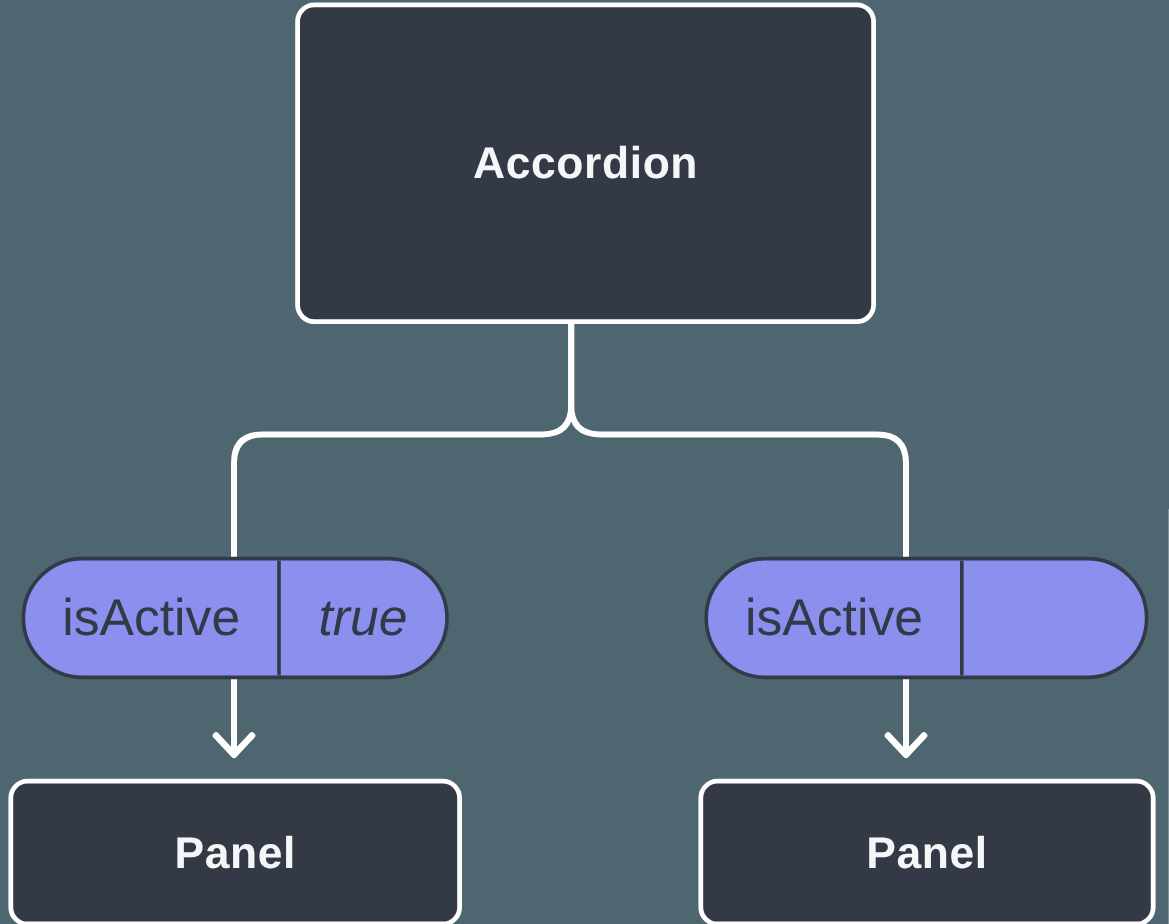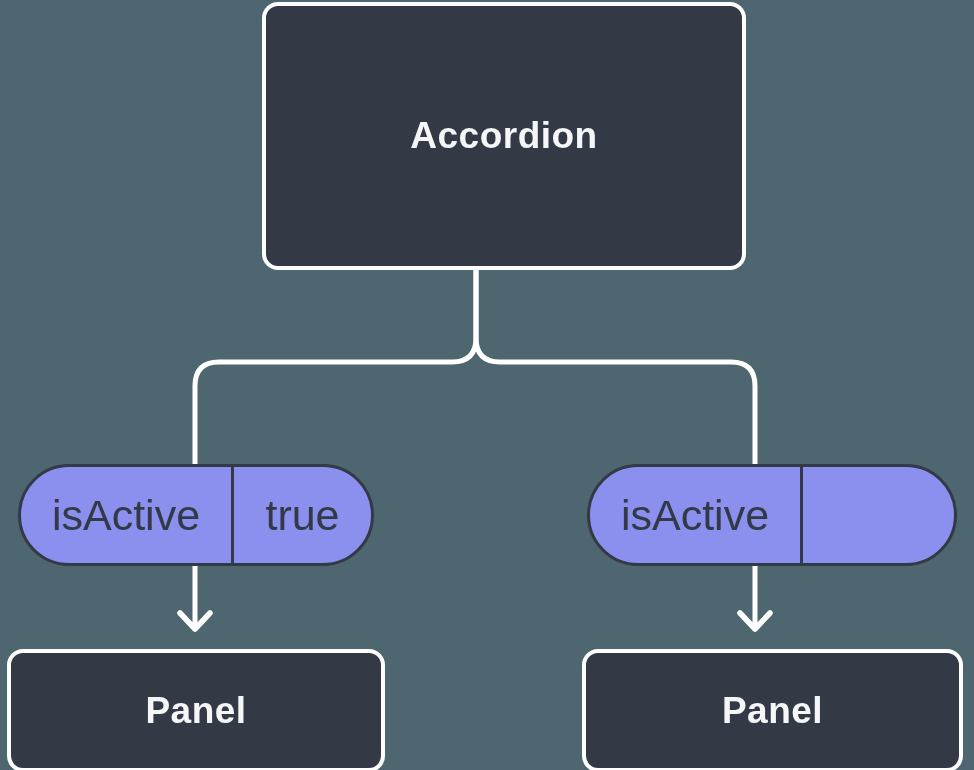--- a/index.html
+++ b/index.html
@@ -42,21 +42,21 @@
     align-items: center;
     justify-content: center;
   }
   .node-title {
     color: var(--node_text, #f5f6f8);
     font-size: 37px;
     font-weight: 700;
     letter-spacing: 0.5px;
   }
   .root {
-    left: 262px; top: 2px;
+    left: 246px; top: 2px;
     width: 484px; height: 268px;
     flex-direction: column;
     gap: 12px;
   }
 
   
   .state-pill {
     display: flex;
     width: 374px; height: 100px;
     border: 3px solid var(--accent, #8789ea);
@@ -93,21 +93,21 @@
   }
   .prop-pill.left  { left: 18px;  width: 356px; }
   .prop-pill.right { left: 587px; width: 370px; }
   .prop-pill .seg-name {
     width: 210px;
     border-right: 3px solid var(--pill_text, #323947);
     display: flex; align-items: center; justify-content: center;
   }
   .prop-pill .seg-value {
     flex: 1;
-    display: flex; align-items: center; justify-content: center;
+    display: flex; align-items: center; justify-content: center; font-style: italic;
   }
 
   
   .panel { top: 649px; height: 123px; }
   .panel.left  { left: 7px;   width: 378px; }
   .panel.right { left: 582px; width: 381px; }
 </style>
 </head>
 <body>
 

